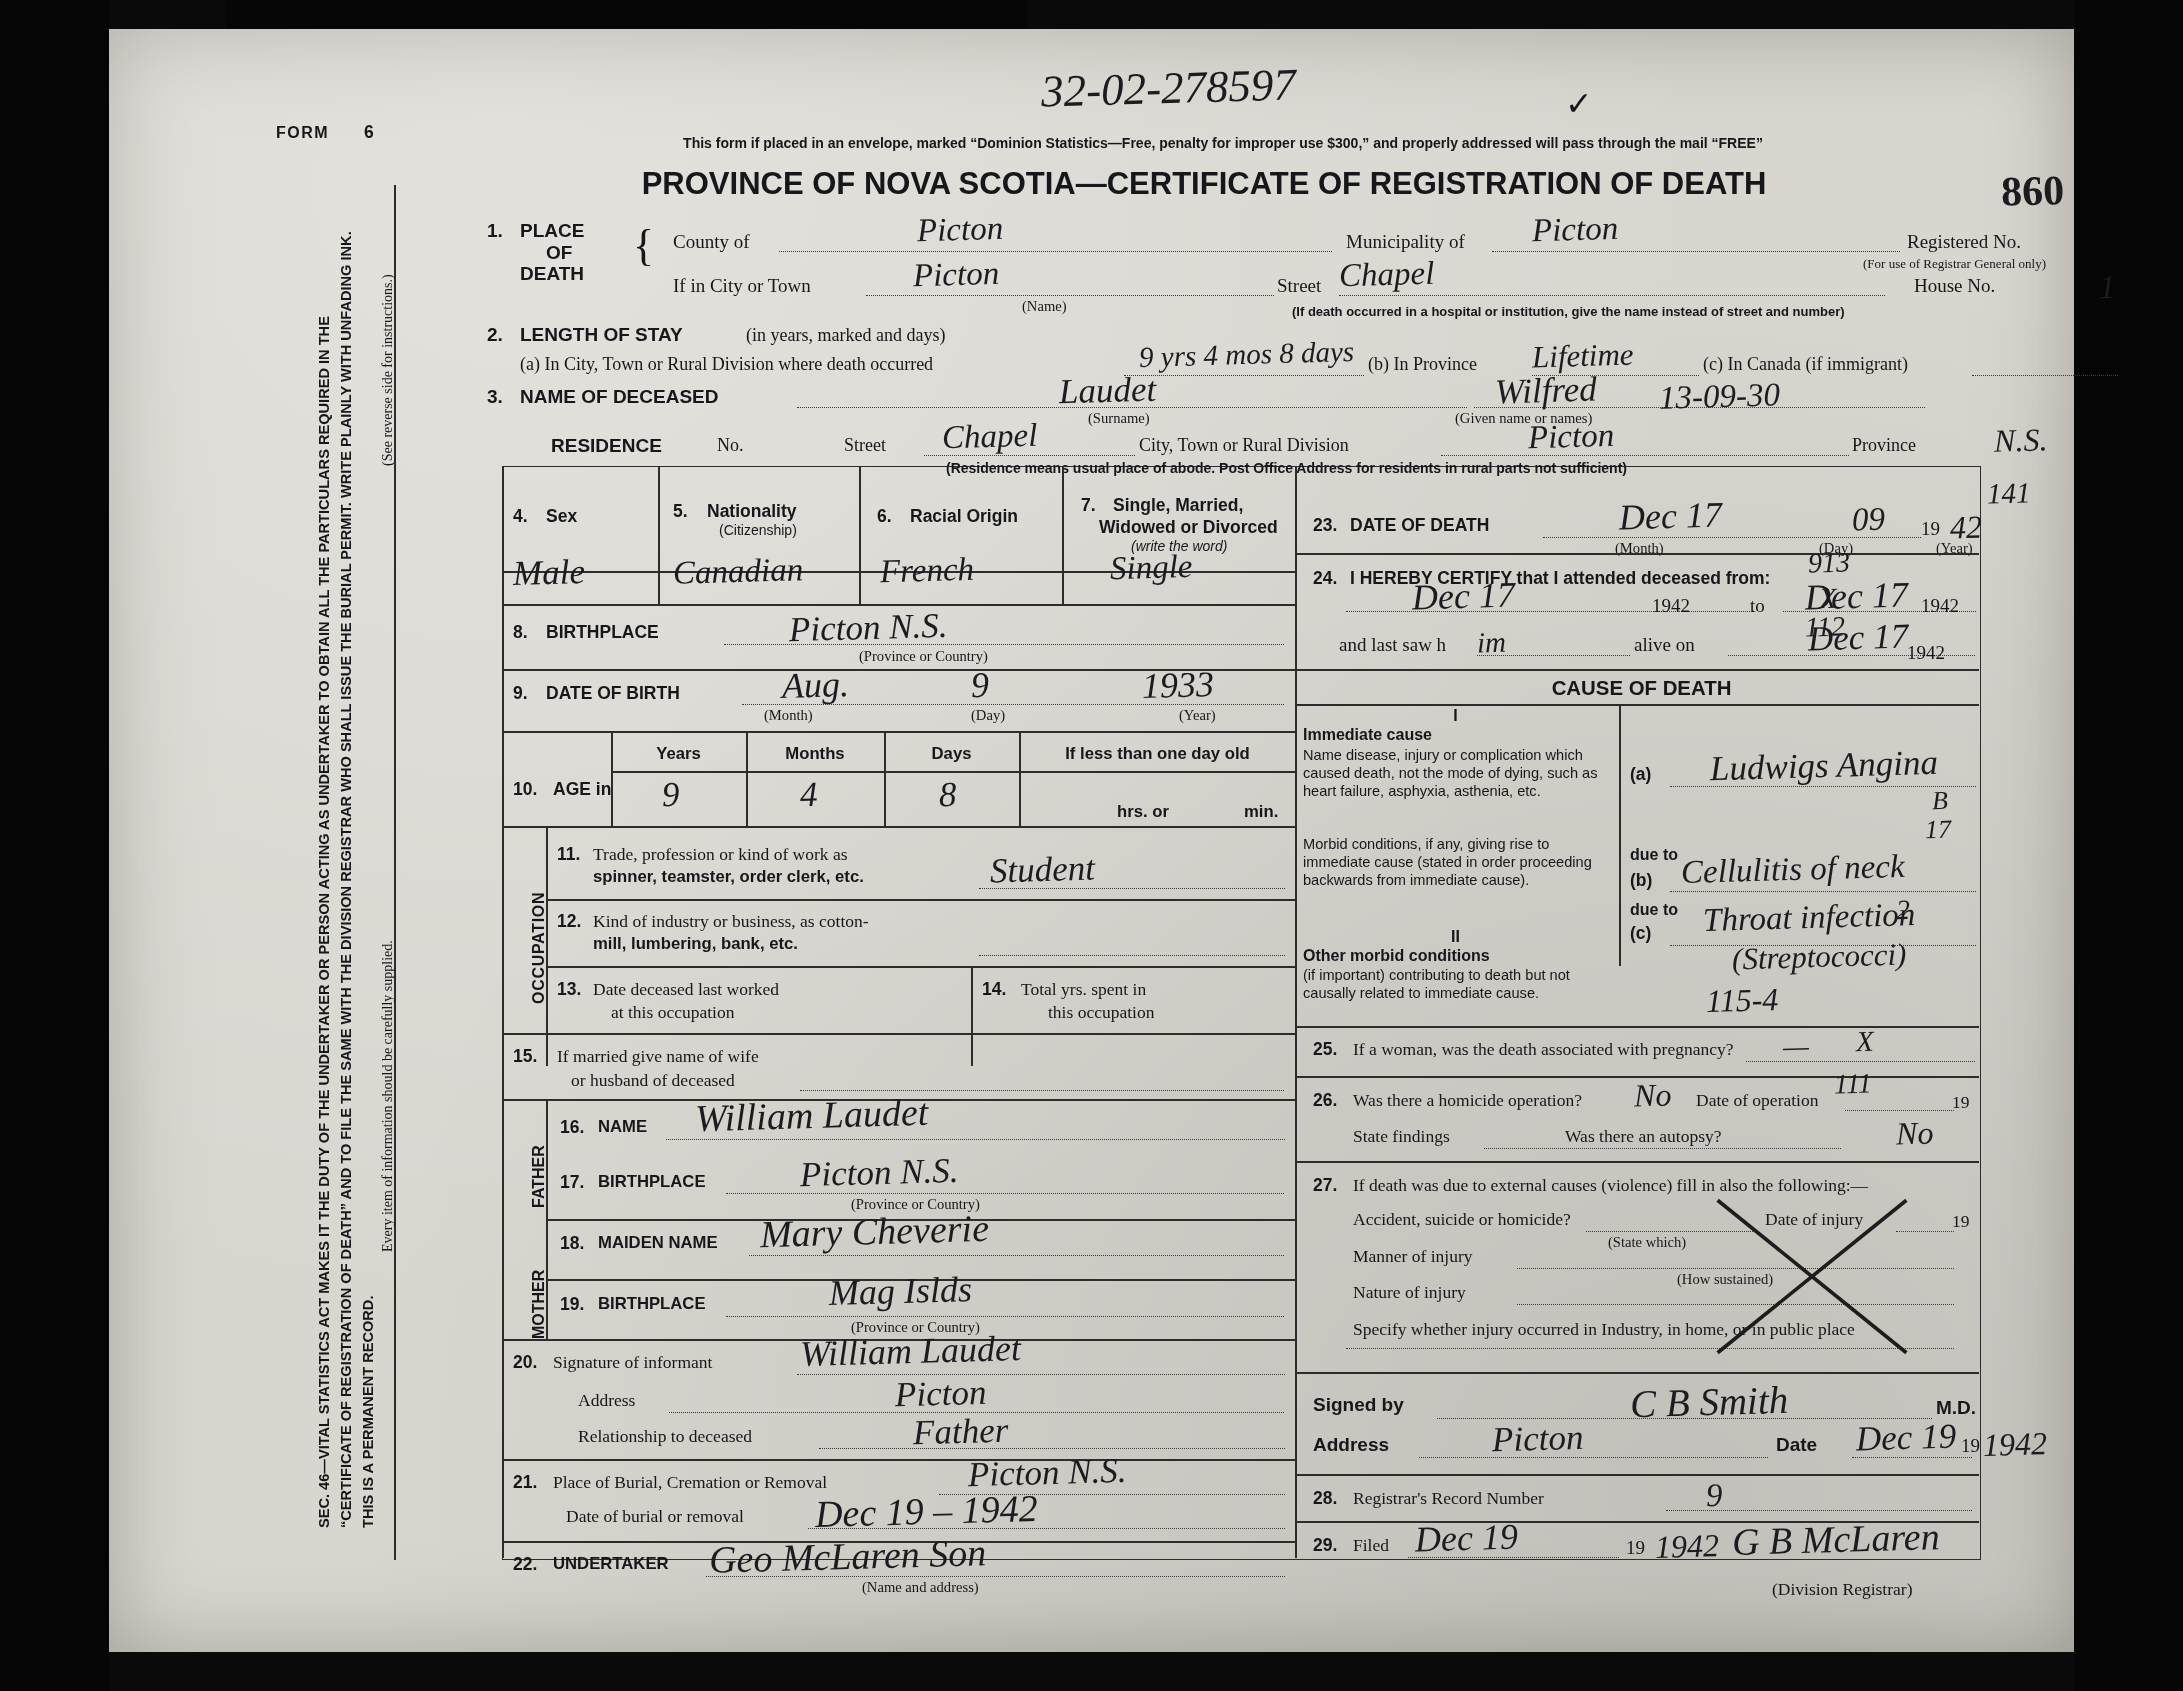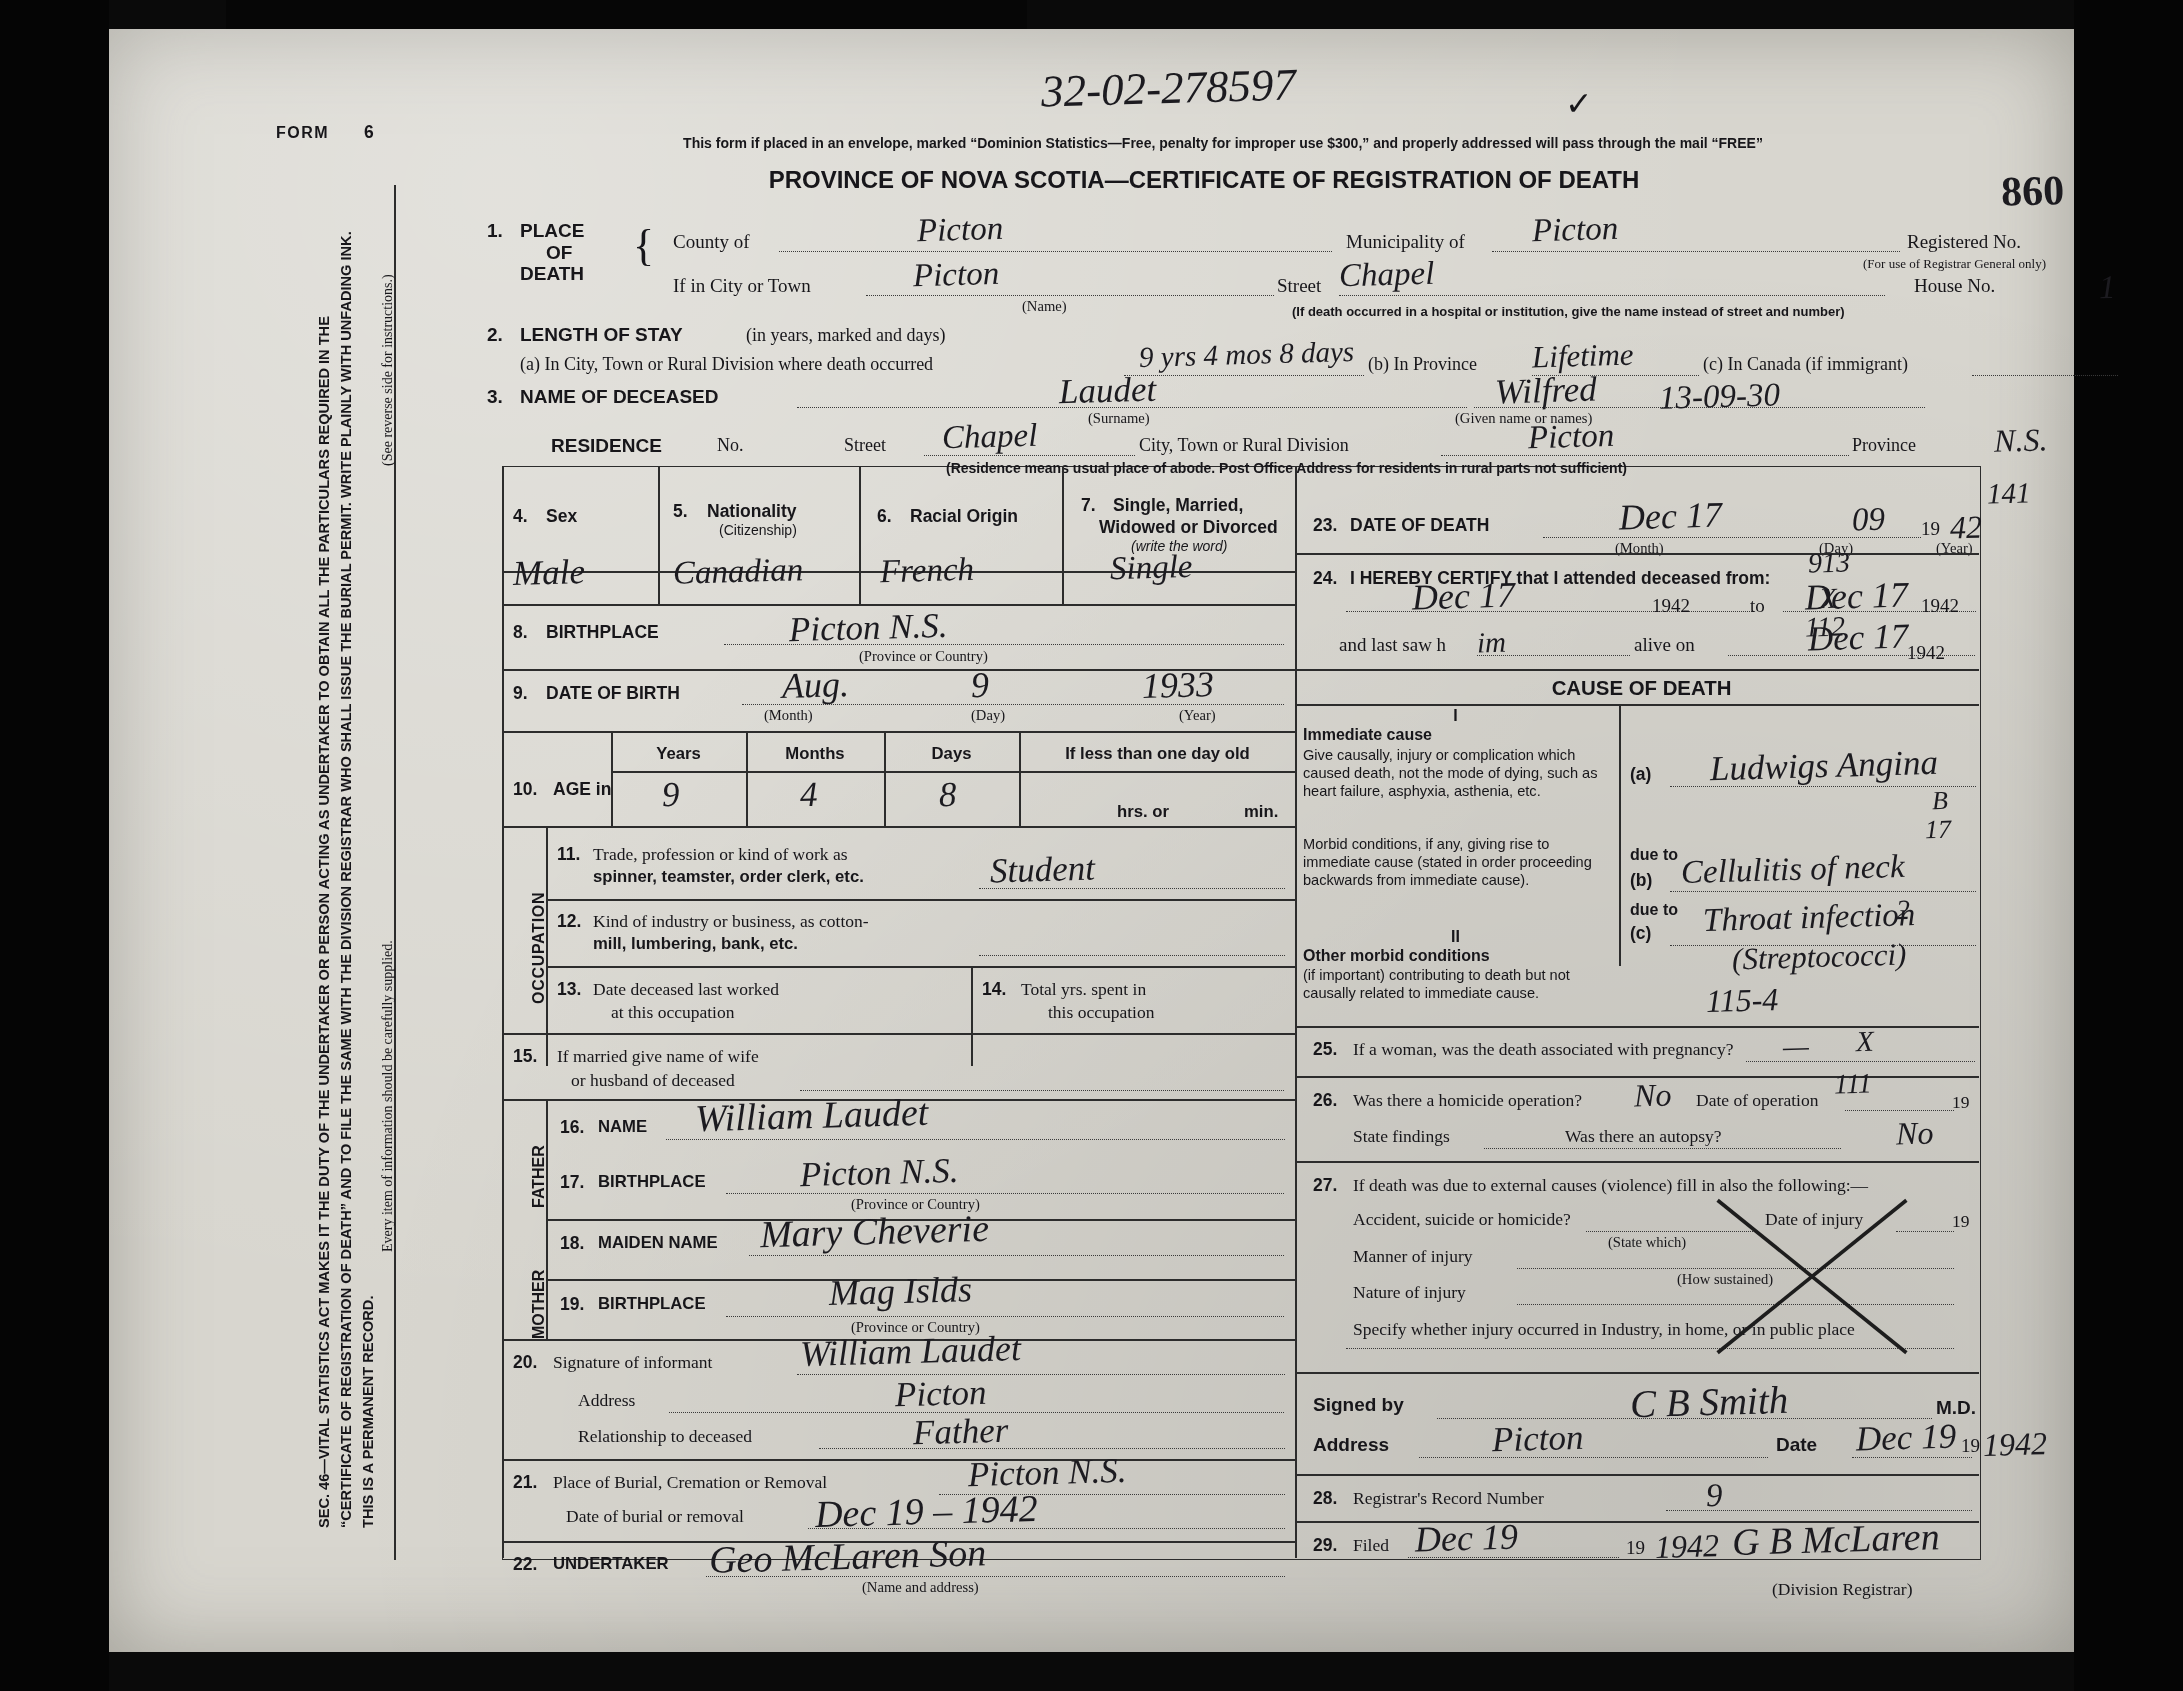--- a/index.html
+++ b/index.html
@@ -48,21 +48,21 @@
   <div class="paper">
 
     <div class="t hand" style="left:932px;top:33px;font-size:45px;">32-02-278597</div>
     <div class="t" style="left:1456px;top:55px;font-size:33px;">✓</div>
 
     <div class="t sans b" style="left:167px;top:95px;font-size:16px;letter-spacing:1.5px;">FORM</div>
     <div class="t sans b" style="left:255px;top:93px;font-size:17.5px;">6</div>
 
     <div class="t sans b" style="left:357px;top:106px;width:1514px;font-size:14px;text-align:center;">This form if placed in an envelope, marked “Dominion Statistics—Free, penalty for improper use $300,” and properly addressed will pass through the mail “FREE”</div>
 
-    <div class="t sans b" style="left:320px;top:137px;width:1550px;font-size:24px;text-align:center;">PROVINCE OF NOVA SCOTIA—CERTIFICATE OF REGISTRATION OF DEATH</div>
+    <div class="t sans b" style="left:320px;top:137px;width:1550px;font-size:31px;text-align:center;">PROVINCE OF NOVA SCOTIA—CERTIFICATE OF REGISTRATION OF DEATH</div>
     <div class="t hand" style="left:1892px;top:138px;font-size:42px;font-style:normal;font-weight:bold;">860</div>
 
     <div class="ln vl" style="left:285px;top:156px;height:1375px;"></div>
     <div class="ln vl" style="left:393px;top:437px;height:1092px;"></div>
 
     <div class="vert2" style="left:271px;top:437px;font-size:14px;">(See reverse side for instructions.)</div>
     <div class="vert2" style="left:271px;top:1223px;font-size:14px;">Every item of information should be carefully supplied.</div>
     <div class="vert" style="left:204px;top:1499px;font-size:14.6px;width:1310px;white-space:normal;line-height:22px;">SEC. 46—VITAL STATISTICS ACT MAKES IT THE DUTY OF THE UNDERTAKER OR PERSON ACTING AS UNDERTAKER TO OBTAIN ALL THE PARTICULARS REQUIRED IN THE “CERTIFICATE OF REGISTRATION OF DEATH” AND TO FILE THE SAME WITH THE DIVISION REGISTRAR WHO SHALL ISSUE THE BURIAL PERMIT. WRITE PLAINLY WITH UNFADING INK. THIS IS A PERMANENT RECORD.</div>
 
     <div class="box" style="left:393px;top:437px;width:1477px;height:1092px;border-width:1.5px;"></div>
@@ -321,21 +321,21 @@
     <div class="t" style="left:1798px;top:613px;font-size:19px;">1942</div>
     <div class="t hand" style="left:1710px;top:553px;font-size:29px;">X</div>
 
     <div class="ln hl" style="left:1186px;top:640px;width:684px;"></div>
     <div class="t sans b ctr" style="left:1194px;top:648px;width:677px;font-size:20.4px;">CAUSE OF DEATH</div>
     <div class="ln hl" style="left:1186px;top:675px;width:684px;"></div>
     <div class="ln vl" style="left:1510px;top:675px;height:262px;"></div>
 
     <div class="t sans b ctr" style="left:1201px;top:678px;width:291px;font-size:16px;">I</div>
     <div class="t sans b" style="left:1194px;top:697px;font-size:16px;">Immediate cause</div>
-    <div class="t sans" style="left:1194px;top:717px;width:298px;font-size:14.6px;line-height:18px;">Give causally, injury or complication which caused death, not the mode of dying, such as heart failure, asphyxia, asthenia, etc.</div>
+    <div class="t sans" style="left:1194px;top:717px;width:298px;font-size:14.6px;line-height:18px;">Name disease, injury or complication which caused death, not the mode of dying, such as heart failure, asphyxia, asthenia, etc.</div>
     <div class="t sans" style="left:1194px;top:806px;width:302px;font-size:14.6px;line-height:18px;">Morbid conditions, if any, giving rise to immediate cause (stated in order proceeding backwards from immediate cause).</div>
 
     <div class="t sans b ctr" style="left:1201px;top:899px;width:291px;font-size:16px;">II</div>
     <div class="t sans b" style="left:1194px;top:918px;font-size:16px;">Other morbid conditions</div>
     <div class="t sans" style="left:1194px;top:937px;width:302px;font-size:14.6px;line-height:18px;">(if important) contributing to death but not causally related to immediate cause.</div>
 
     <div class="t sans b" style="left:1521px;top:735px;font-size:17.5px;">(a)</div>
     <div class="dots" style="position:absolute;left:1561px;top:757px;width:306px;"></div>
     <div class="t hand" style="left:1601px;top:717px;font-size:35px;">Ludwigs Angina</div>
     <div class="t hand" style="left:1823px;top:757px;font-size:26px;">B</div>

